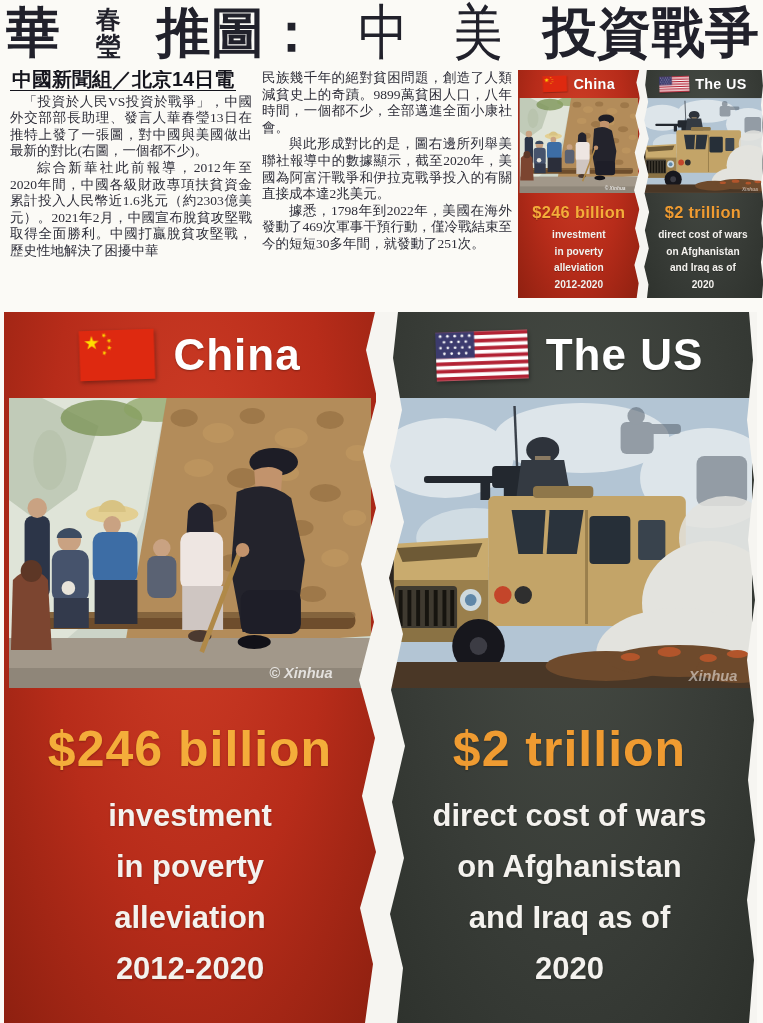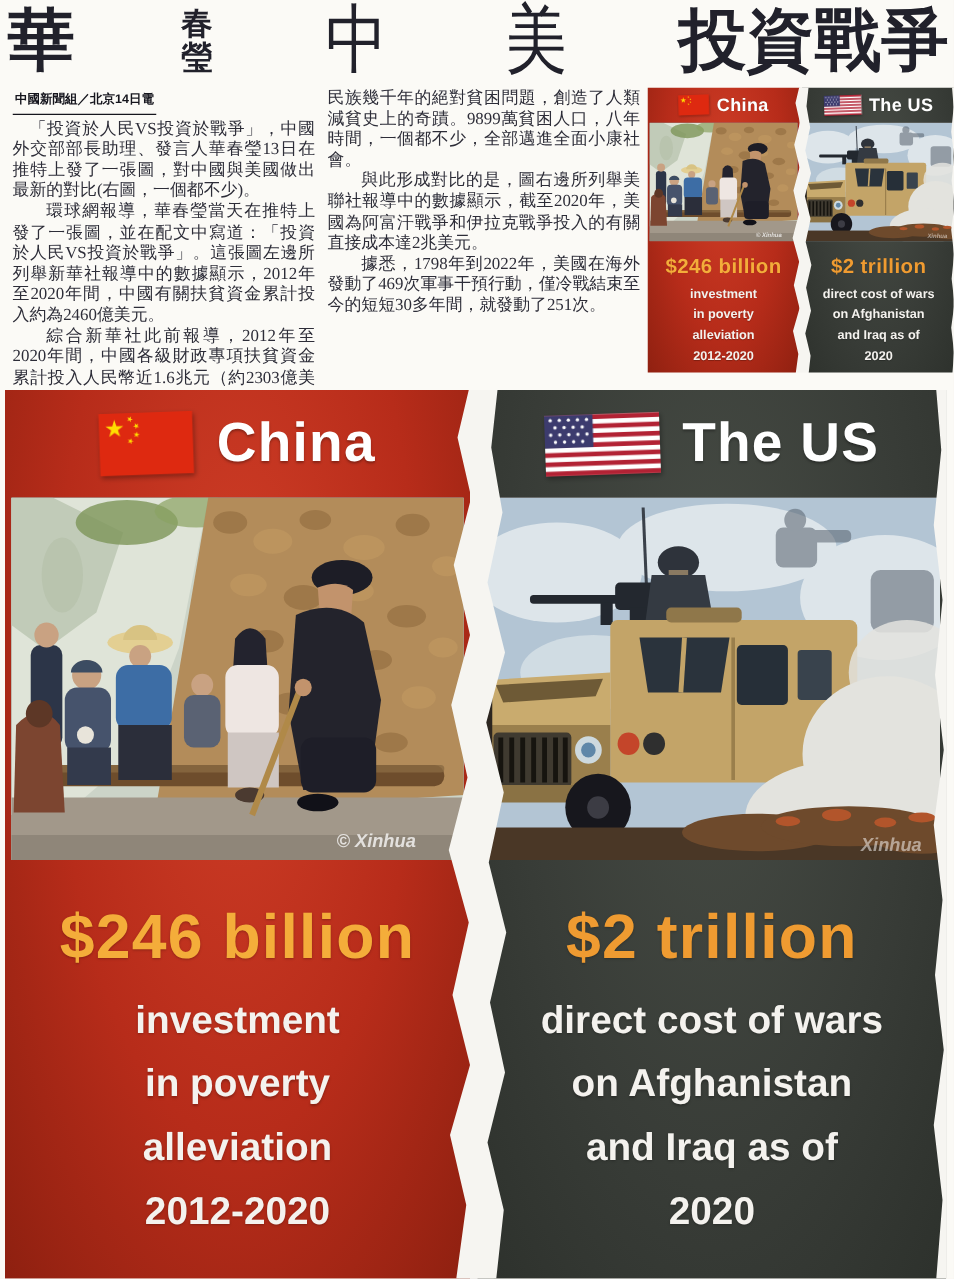--- a/index.html
+++ b/index.html
@@ -17,21 +17,21 @@
   .headline .accent{font-family:"DejaVu Serif",serif;font-weight:500;
     font-size:60px;transform:scaleX(.82);}
 
   
   .col{position:absolute;top:70px;font-family:"Liberation Serif",serif;
     font-size:13.5px;line-height:16.6px;color:#2d2d38;text-align:justify;
     overflow:hidden;height:240px;}
   .col1{left:10px;width:242px;}
   .col2{left:262px;width:250px;}
   .byline{font-family:"Liberation Sans",sans-serif;font-weight:bold;
-    font-size:10px;color:#15151d;display:inline-block;
+    font-size:20px;color:#15151d;display:inline-block;
     border-bottom:1.6px solid #15151d;padding:1px 2px 2px 2px;margin-bottom:3px;}
   .col p{margin:0;text-indent:2em;}
   .col p.i1{text-indent:1em;}
   .col p.cont{text-indent:0;}
 
   
   .graphic-wrap{position:absolute;left:4px;top:312px;width:753px;height:711px;overflow:hidden;}
   .thumb-wrap{position:absolute;left:518px;top:70px;width:245px;height:228px;overflow:hidden;}
   .thumb-wrap .ig{transform:scale(0.327);transform-origin:0 0;}
 
@@ -61,29 +61,29 @@
 <body>
 
 <div class="page">
 
   <h1 class="headline">
     <span>華</span>
       <span class="stack">
         <span>春</span>
         <span>瑩</span>
       </span>
+      <span>推圖：</span>
       <span class="accent">中</span>
       <span class="accent">美</span>
       <span>投資戰爭</span>
   </h1>
 
   <div class="col col1">
     <div class="byline">中國新聞組／北京14日電</div>
     <p class="i1">「投資於人民VS投資於戰爭」，中國外交部部長助理、發言人華春瑩13日在推特上發了一張圖，對中國與美國做出最新的對比(右圖，一個都不少)。</p>
-    <p>環球網報導，華春瑩當天在推特上發了一張圖，並在配文中寫道：「投資於人民VS投資於戰爭」。這張圖左邊所列舉新華社報導中的數據顯示，2012年至2020年間，中國有關扶貧資金累計投入約為2460億美元。</p>
     <p>綜合新華社此前報導，2012年至2020年間，中國各級財政專項扶貧資金累計投入人民幣近1.6兆元（約2303億美元）。2021年2月，中國宣布脫貧攻堅戰取得全面勝利。中國打贏脫貧攻堅戰，歷史性地解決了困擾中華</p>
   </div>
   <div class="col col2">
     <p class="cont">民族幾千年的絕對貧困問題，創造了人類減貧史上的奇蹟。9899萬貧困人口，八年時間，一個都不少，全部邁進全面小康社會。</p>
     <p>與此形成對比的是，圖右邊所列舉美聯社報導中的數據顯示，截至2020年，美國為阿富汗戰爭和伊拉克戰爭投入的有關直接成本達2兆美元。</p>
     <p>據悉，1798年到2022年，美國在海外發動了469次軍事干預行動，僅冷戰結束至今的短短30多年間，就發動了251次。</p>
   </div>
 
   <div class="graphic-wrap">
     <div class="ig">

